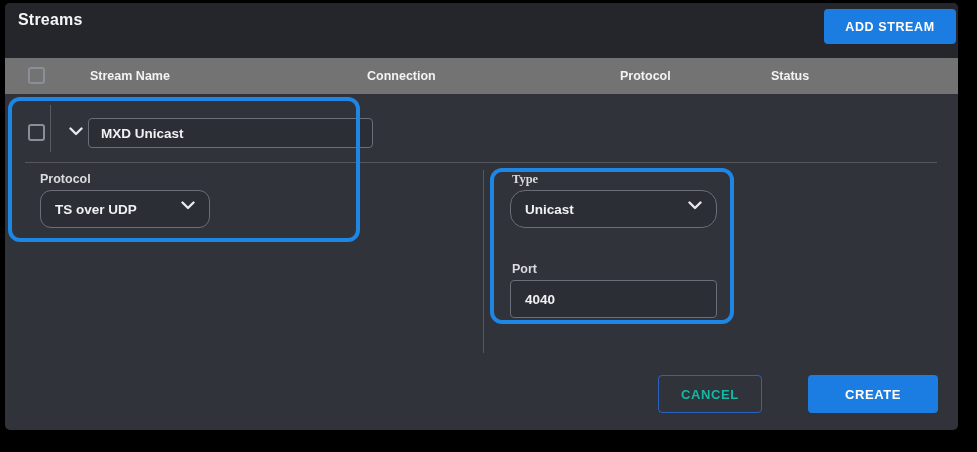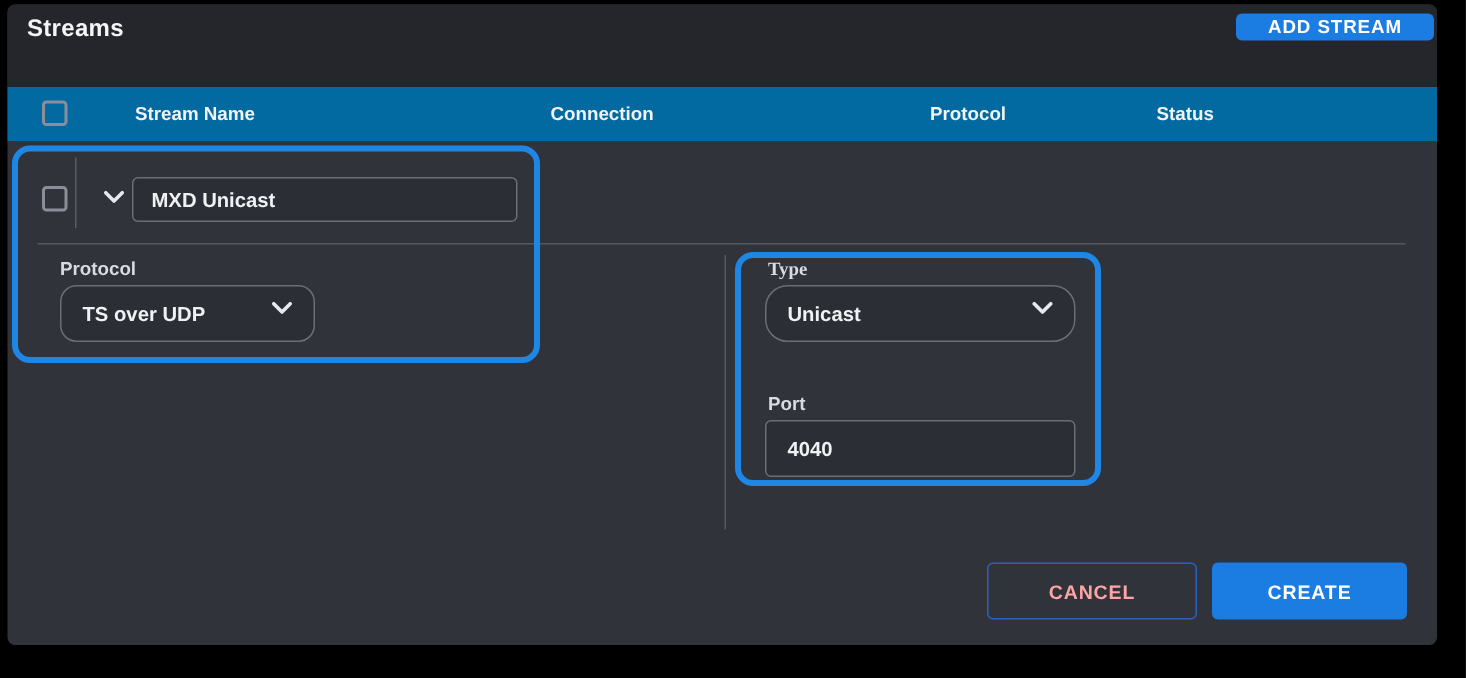--- a/index.html
+++ b/index.html
@@ -11,44 +11,44 @@
   .panel { position:absolute; left:5px; top:3px; width:953px; height:427px;
            background:#31333b; border-radius:5px; }
 
   
   .panel-header { position:absolute; left:5px; top:3px; width:953px; height:55px;
                   background:#24262c; border-radius:5px 5px 0 0; }
   .page-title { position:absolute; left:13px; top:8px; font-size:16px; font-weight:bold;
                 color:#f4f5f7; letter-spacing:.2px; }
   .btn { border:none; cursor:pointer; font-family:"Liberation Sans", sans-serif;
          font-weight:bold; letter-spacing:.6px; border-radius:4px; }
-  .btn-add { position:absolute; left:819px; top:6px; width:132px; height:18px;
+  .btn-add { position:absolute; left:819px; top:6px; width:132px; height:35px;
              background:#1b7ce2; color:#fff; font-size:12.5px; }
 
   
   .table-header { position:absolute; left:5px; top:58px; width:953px; height:36px;
-                  background:#0369a1; }
+                  background:#737373; }
   .table-header .col { position:absolute; top:11px; font-size:12.5px; font-weight:bold;
                        color:#f2f3f5; }
   .col-name   { left:85px; }
   .col-conn   { left:352px;margin-left:10px; }
   .col-proto  { left:615px; }
   .col-status { left:766px; }
 
   .checkbox { position:absolute; width:17px; height:17px; border:2px solid #8b8e99;
               border-radius:3px; background:transparent; }
   .cb-header { left:23px; top:9px; }
 
   
   .row-area { position:absolute; left:5px; top:94px; width:953px; height:69px; }
   .cb-row { left:23px; top:30px; }
   .row-vsep { position:absolute; left:45px; top:11px; width:1px; height:47px; background:#5a5b63; }
   .expander { position:absolute; left:62px; top:28px; width:18px; height:18px;
               display:flex; align-items:center; justify-content:center; cursor:pointer; }
-  .name-input { position:absolute; left:83px; top:24px; width:257px; height:30px;
+  .name-input { position:absolute; left:83px; top:24px; width:285px; height:30px;
                 background:#2c2e35; border:1px solid #6b6e78; border-radius:4px;
                 color:#f0f1f3; font-size:13.5px; font-weight:bold; padding:0 12px;
                 font-family:"Liberation Sans", sans-serif; outline:none; }
 
   .h-divider { position:absolute; left:25px; top:162px; width:912px; height:1px; background:#56575e; }
 
   
   .field-label { position:absolute; font-size:12.5px; font-weight:bold; color:#d9dbdf; }
   .lbl-protocol { left:40px;  top:172px; }
   .lbl-type     { left:512px; top:172px;font-family:Liberation Serif, serif; }
@@ -58,22 +58,22 @@
            border-radius:4px; color:#f0f1f3; font-size:13.5px; font-weight:bold;
            display:flex; align-items:center; padding:0 14px; cursor:pointer; }
   .select .chev { position:absolute; right:14px; top:10px; }
   .sel-protocol { left:40px;  top:190px; width:170px;border-radius:11px; }
   .sel-type     { left:510px; top:190px; width:207px;border-radius:15px; }
   .input-port   { left:510px; top:280px; width:207px; cursor:text; }
 
   .form-vdivider { position:absolute; left:483px; top:170px; width:1px; height:183px; background:#56575e; }
 
   
-  .btn-cancel { position:absolute; left:658px; top:375px; width:140px; height:38px;
-                background:transparent; border:1px solid #2a63bd; color:#fca5a5; font-size:13px; }
+  .btn-cancel { position:absolute; left:658px; top:375px; width:104px; height:38px;
+                background:transparent; border:1px solid #2a63bd; color:#14b8a6; font-size:13px; }
   .btn-create { position:absolute; left:808px; top:375px; width:130px; height:38px;
                 background:#1b7ce2; color:#fff; font-size:13px; }
 
   
   .annotation { position:absolute; border:4px solid #1e87e5; border-radius:12px;
                 pointer-events:none; }
   .ann-left  { left:8px;   top:97px;  width:352px; height:145px; }
   .ann-right { left:490px; top:168px; width:244px; height:156px; }
 
   svg.chevron { display:block; }

